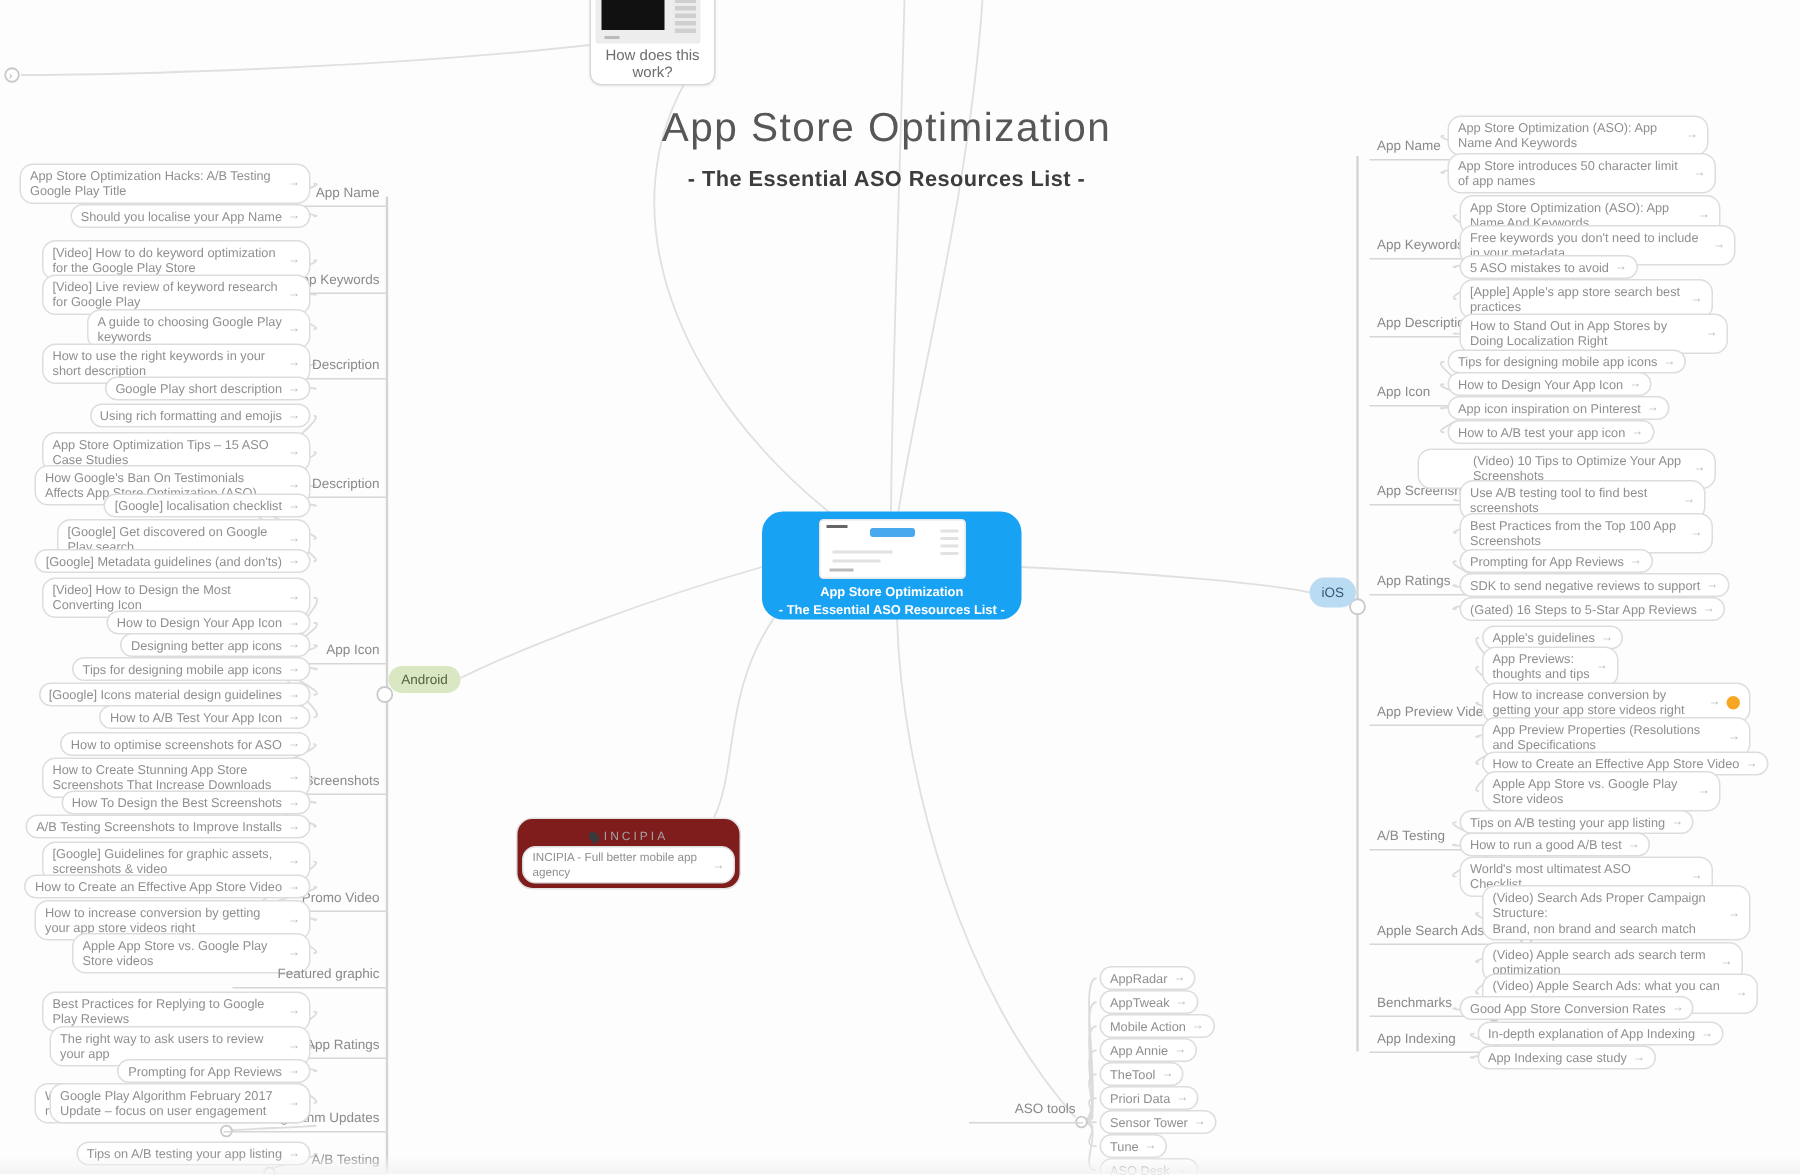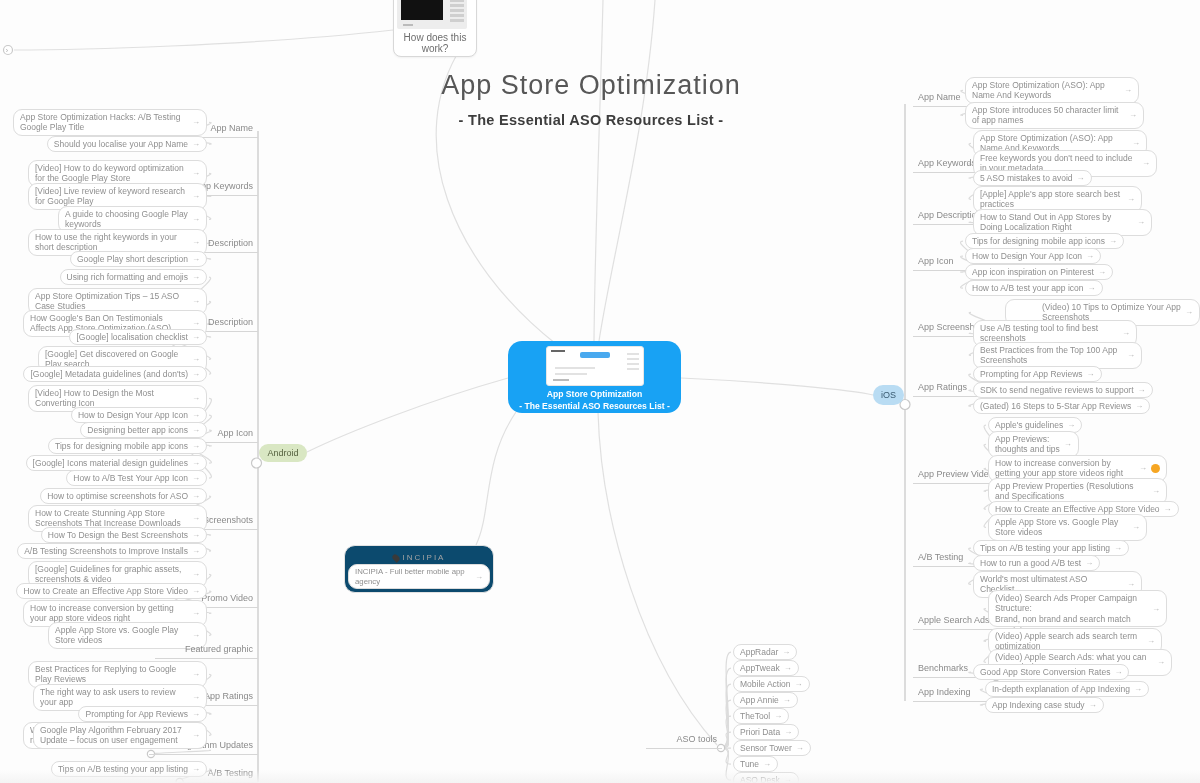--- a/index.html
+++ b/index.html
@@ -47,21 +47,21 @@
   
   .hiw-card{position:absolute;left:393px;top:-13px;width:76px;height:62px;z-index:3;background:#fff;
             border:1px solid #d8d8d8;border-radius:8px;box-shadow:0 1px 2px rgba(0,0,0,.05);padding:3px;}
   .hiw-video{position:relative;width:70px;height:38px;background:#ededed;border-radius:2px;overflow:hidden;}
   .hv-screen{position:absolute;left:4px;top:7px;width:42px;height:22px;background:#111;}
   .hv-strip{position:absolute;right:3px;width:14px;height:3px;background:#cfcfcf;}
   .hv-dot{position:absolute;left:6px;bottom:3px;width:10px;height:2px;background:#bbb;}
   .hiw-label{margin-top:3px;text-align:center;font-size:10px;color:#6e6e6e;}
 
   
-  .incipia-card{position:absolute;left:344px;top:545px;width:148px;height:46px;z-index:2;background:#0c4a6e;
+  .incipia-card{position:absolute;left:344px;top:545px;width:148px;height:46px;z-index:2;background:#7f1d1d;
                 border:1px solid #e2e2e2;border-radius:11px;}
   .incipia-brand{display:flex;align-items:center;justify-content:center;gap:4px;margin-top:7px;
                  font-size:8px;color:#a3a3a3;letter-spacing:2px;}
   .incipia-logo{width:6px;height:8px;background:#3a3a3a;border-radius:50% 50% 50% 0;transform:rotate(-45deg);display:inline-block;}
   .incipia-link{position:absolute;left:3px;right:3px;bottom:3px;justify-content:center;font-size:7.8px;}
   .incipia-link.leafbox{position:absolute;}
 
   .bottom-fade{position:absolute;left:0;right:0;bottom:0;height:13px;z-index:4;
                background:linear-gradient(to bottom,rgba(247,247,247,0),#f4f4f4);}
 </style>
@@ -283,21 +283,21 @@
     <div class="leafbox leaf-right" style="top: 170px; left: 973px; max-width: 115px;"><span class="txt">5 ASO mistakes to avoid</span><span class="arrow">→</span></div>
     <div class="leafbox leaf-right" style="top: 186px; left: 973px; max-width: 155px;"><span class="txt">[Apple] Apple's app store search best practices</span><span class="arrow">→</span></div>
     <div class="topic topic-right" style="left: 913px; top: 209px;">App Description</div>
     <div class="leafbox leaf-right" style="top: 209px; left: 973px; max-width: 165px;"><span class="txt">How to Stand Out in App Stores by Doing Localization Right</span><span class="arrow">→</span></div>
     <div class="topic topic-right" style="left: 913px; top: 255px;">App Icon</div>
     <div class="leafbox leaf-right" style="top: 233px; left: 965px; max-width: 155px;"><span class="txt">Tips for designing mobile app icons</span><span class="arrow">→</span></div>
     <div class="leafbox leaf-right" style="top: 248px; left: 965px; max-width: 135px;"><span class="txt">How to Design Your App Icon</span><span class="arrow">→</span></div>
     <div class="leafbox leaf-right" style="top: 264px; left: 965px; max-width: 145px;"><span class="txt">App icon inspiration on Pinterest</span><span class="arrow">→</span></div>
     <div class="leafbox leaf-right" style="top: 280px; left: 965px; max-width: 135px;"><span class="txt">How to A/B test your app icon</span><span class="arrow">→</span></div>
     <div class="topic topic-right" style="left: 913px; top: 321px;">App Screenshots</div>
-    <div class="leafbox leaf-right" style="top: 299px; left: 1005px; max-width: 155px; padding-left: 36px;"><span class="txt">(Video) 10 Tips to Optimize Your App Screenshots</span><span class="arrow">→</span></div>
+    <div class="leafbox leaf-right" style="top: 299px; left: 945px; max-width: 155px; padding-left: 36px;"><span class="txt">(Video) 10 Tips to Optimize Your App Screenshots</span><span class="arrow">→</span></div>
     <div class="leafbox leaf-right" style="top: 320px; left: 973px; max-width: 150px;"><span class="txt">Use A/B testing tool to find best screenshots</span><span class="arrow">→</span></div>
     <div class="leafbox leaf-right" style="top: 342px; left: 973px; max-width: 155px;"><span class="txt">Best Practices from the Top 100 App Screenshots</span><span class="arrow">→</span></div>
     <div class="topic topic-right" style="left: 913px; top: 381px;">App Ratings</div>
     <div class="leafbox leaf-right" style="top: 366px; left: 973px; max-width: 125px;"><span class="txt">Prompting for App Reviews</span><span class="arrow">→</span></div>
     <div class="leafbox leaf-right" style="top: 382px; left: 973px; max-width: 170px;"><span class="txt">SDK to send negative reviews to support</span><span class="arrow">→</span></div>
     <div class="leafbox leaf-right" style="top: 398px; left: 973px; max-width: 165px;"><span class="txt">(Gated) 16 Steps to 5-Star App Reviews</span><span class="arrow">→</span></div>
     <div class="topic topic-right" style="left: 913px; top: 468px;">App Preview Video</div>
     <div class="leafbox leaf-right" style="top: 417px; left: 988px; max-width: 105px;"><span class="txt">Apple's guidelines</span><span class="arrow">→</span></div>
     <div class="leafbox leaf-right" style="top: 431px; left: 988px; max-width: 115px;"><span class="txt">App Previews:
 thoughts and tips</span><span class="arrow">→</span></div>

